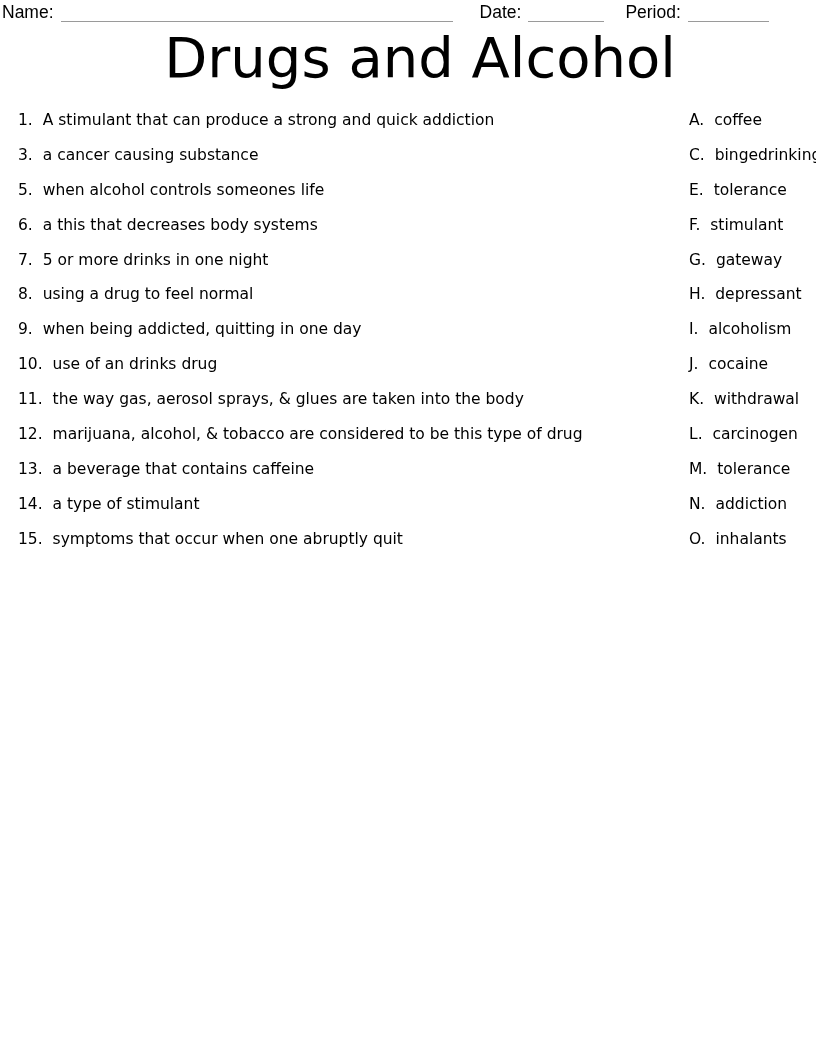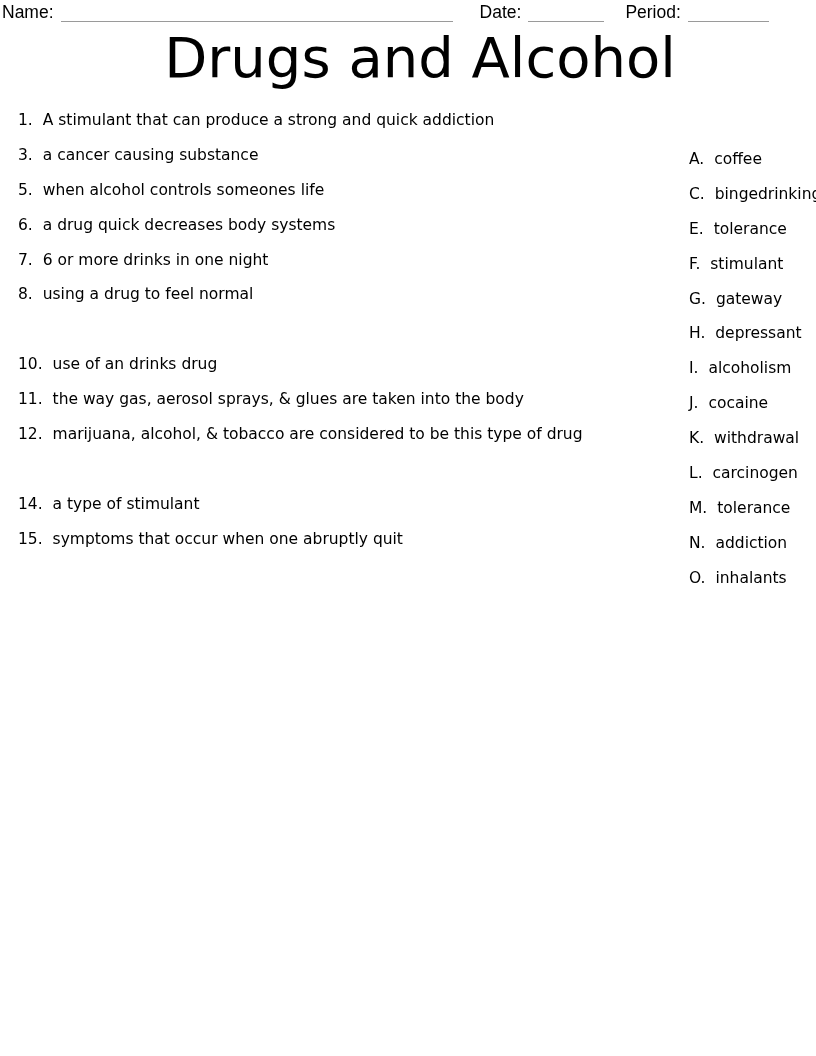--- a/index.html
+++ b/index.html
@@ -69,21 +69,21 @@
     height: 34.88px;
   }
   .question, .answer {
     position: absolute;
     top: 0;
     white-space: nowrap;
     font-size: 15.5px;
     line-height: 21px;
   }
   .question { left: 0; }
-  .answer   { left: 671px; margin-top: 39px; }
+  .answer   { left: 671px; }
   .qnum, .aletter { margin-right: 5px; }
 </style>
 </head>
 <body>
 
 <div class="page">
 
   <div class="header">
     <span class="name-label">Name:</span>
     <span class="blank-line name-line"></span>
@@ -120,46 +120,49 @@
       <div class="question">
         <span class="qnum">5. </span><span class="qtext">when alcohol controls someones life</span>
       </div>
       <div class="answer">
         <span class="aletter">E. </span><span class="aword">tolerance</span>
       </div>
     </div>
 
     <div class="row">
       <div class="question">
-        <span class="qnum">6. </span><span class="qtext">a drug quick decreases body systems</span>
+        <span class="qnum">6. </span><span class="qtext">a this that decreases body systems</span>
       </div>
       <div class="answer">
         <span class="aletter">F. </span><span class="aword">stimulant</span>
       </div>
     </div>
 
     <div class="row">
       <div class="question">
-        <span class="qnum">7. </span><span class="qtext">6 or more drinks in one night</span>
+        <span class="qnum">7. </span><span class="qtext">5 or more drinks in one night</span>
       </div>
       <div class="answer">
         <span class="aletter">G. </span><span class="aword">gateway</span>
       </div>
     </div>
 
     <div class="row">
       <div class="question">
         <span class="qnum">8. </span><span class="qtext">using a drug to feel normal</span>
       </div>
       <div class="answer">
         <span class="aletter">H. </span><span class="aword">depressant</span>
       </div>
     </div>
 
     <div class="row">
+      <div class="question">
+        <span class="qnum">9. </span><span class="qtext">when being addicted, quitting in one day</span>
+      </div>
       <div class="answer">
         <span class="aletter">I. </span><span class="aword">alcoholism</span>
       </div>
     </div>
 
     <div class="row">
       <div class="question">
         <span class="qnum">10. </span><span class="qtext">use of an drinks drug</span>
       </div>
       <div class="answer">
@@ -179,20 +182,23 @@
     <div class="row">
       <div class="question">
         <span class="qnum">12. </span><span class="qtext">marijuana, alcohol, &amp; tobacco are considered to be this type of drug</span>
       </div>
       <div class="answer">
         <span class="aletter">L. </span><span class="aword">carcinogen</span>
       </div>
     </div>
 
     <div class="row">
+      <div class="question">
+        <span class="qnum">13. </span><span class="qtext">a beverage that contains caffeine</span>
+      </div>
       <div class="answer">
         <span class="aletter">M. </span><span class="aword">tolerance</span>
       </div>
     </div>
 
     <div class="row">
       <div class="question">
         <span class="qnum">14. </span><span class="qtext">a type of stimulant</span>
       </div>
       <div class="answer">

